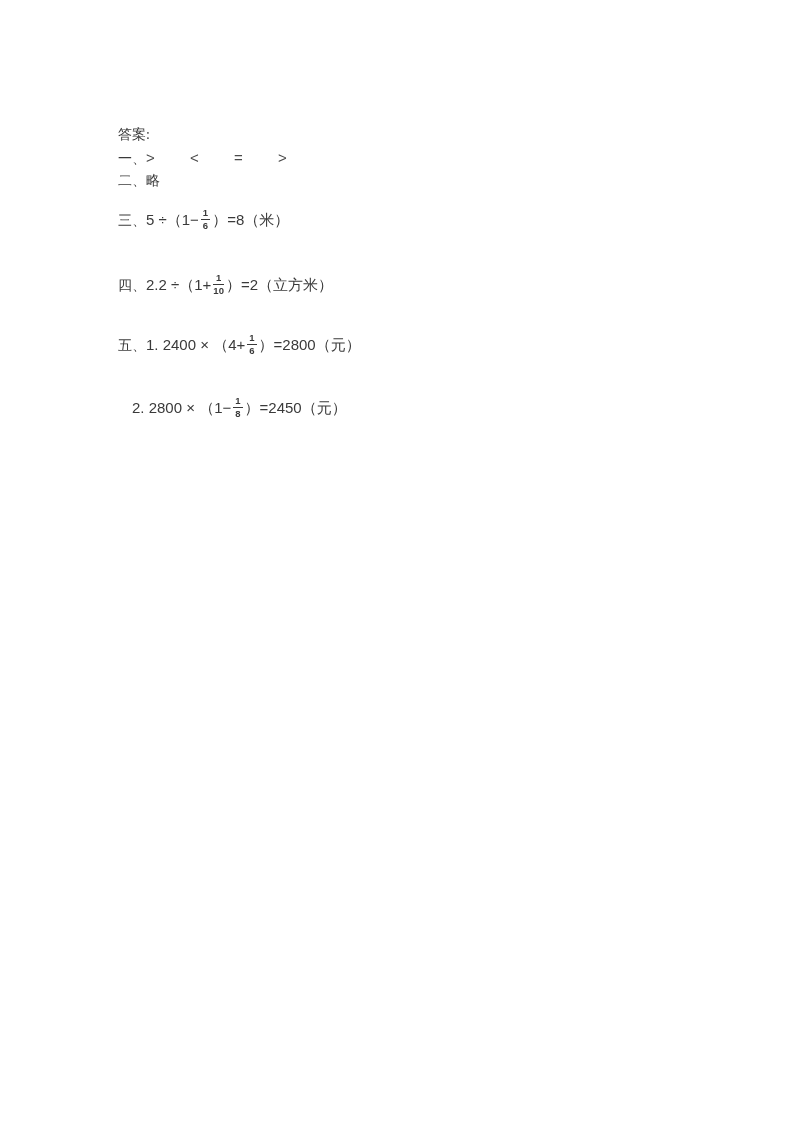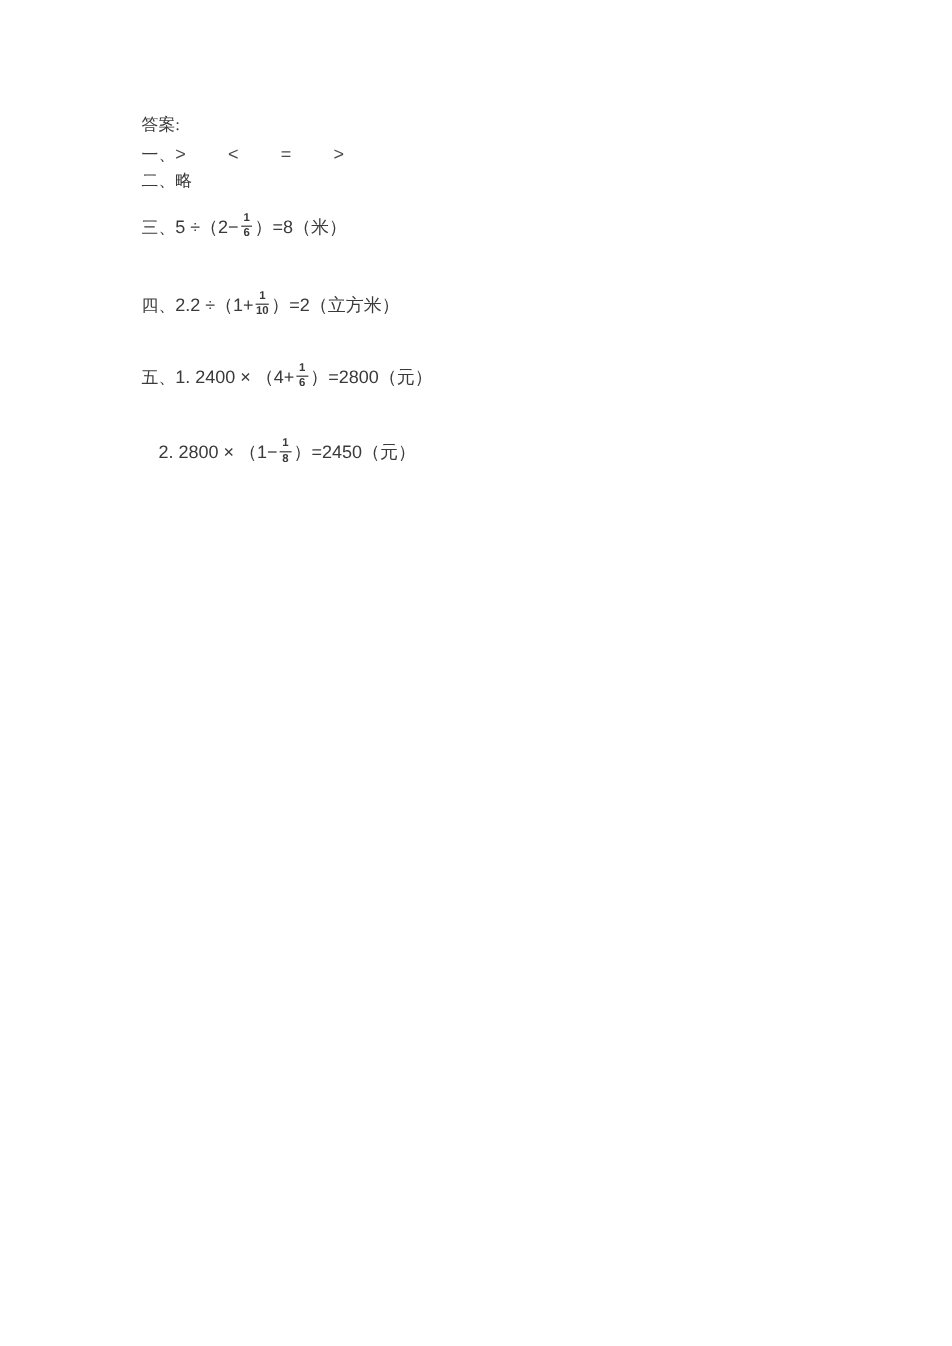--- a/index.html
+++ b/index.html
@@ -15,20 +15,21 @@
     font-family: "Liberation Sans", sans-serif;
     color: #3a3a3a;
     overflow: hidden;
   }
   .line {
     position: absolute;
     left: 118px;
     white-space: nowrap;
     font-size: 14px;
     line-height: 20px;
+    margin-top: 30px;
   }
   .eq {
     font-size: 15px;
     line-height: 34px;
   }
   .indent {
     left: 132px;
   }
   .cjk {
     font-size: 14px;
@@ -68,21 +69,21 @@
 
   <div class="line" style="top:118px;">
     <span class="cjk">一、</span><span class="sym">&gt;</span><span class="sym">&lt;</span><span class="sym">=</span><span class="sym">&gt;</span>
   </div>
 
   <div class="line" style="top:140px;">
     <span class="cjk">二、</span><span class="cjk">略</span>
   </div>
 
   <div class="line eq" style="top:173px;">
-    <span class="cjk">三、</span><span>5 ÷（2−</span><span class="frac"><span class="top">1</span><span class="bot">6</span></span><span>）=8（米）</span>
+    <span class="cjk">三、</span><span>5 ÷（1−</span><span class="frac"><span class="top">1</span><span class="bot">6</span></span><span>）=8（米）</span>
   </div>
 
   <div class="line eq" style="top:238px;">
     <span class="cjk">四、</span><span>2.2 ÷（1+</span><span class="frac"><span class="top">1</span><span class="bot">10</span></span><span>）=2（立方米）</span>
   </div>
 
   <div class="line eq" style="top:298px;">
     <span class="cjk">五、</span><span>1.</span><span> 2400 × （4+</span><span class="frac"><span class="top">1</span><span class="bot">6</span></span><span>）=2800（元）</span>
   </div>
 

